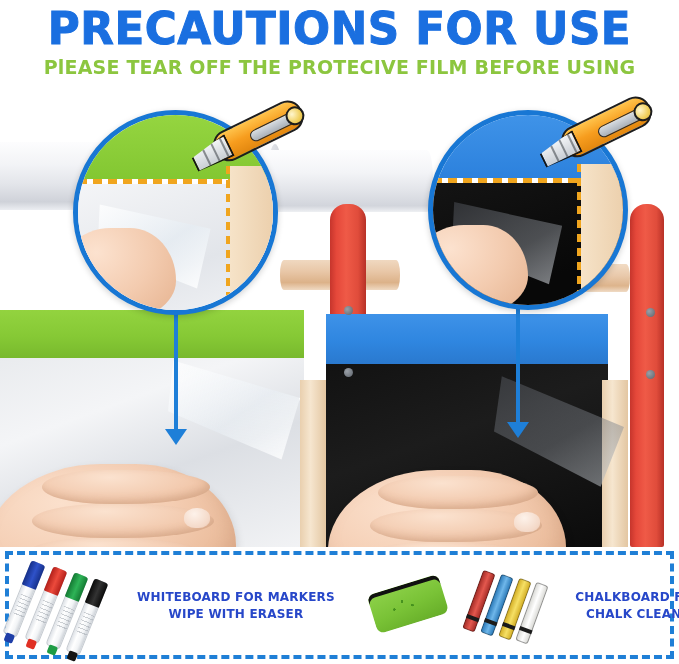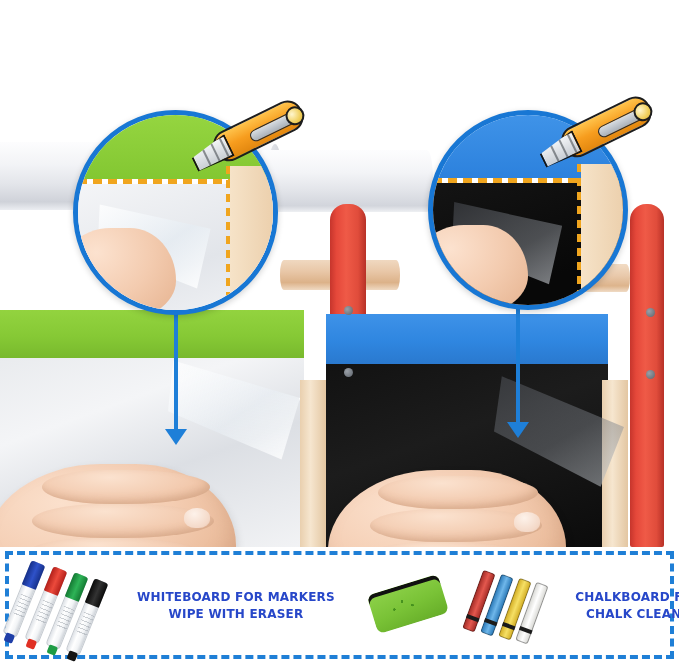--- a/index.html
+++ b/index.html
@@ -264,20 +264,24 @@
   }
   .chalk:after {
     content:""; position:absolute; left:-1px; bottom:10px; width:13px; height:4px; background:#1b1b1b;
   }
 </style>
 </head>
 <body>
 
 <div id="stage">
 
+  <div class="header">
+    <div class="title">PRECAUTIONS FOR USE</div>
+    <div class="subtitle">PlEASE TEAR OFF THE PROTECIVE FILM BEFORE USING</div>
+  </div>
 
   <div class="scene">
 
     <div class="roll-left"></div>
     <div class="roll-mid"></div>
     <div class="dowel-a"></div>
     <div class="dowel-b"></div>
     <div class="post-red-1"></div>
     <div class="post-red-2"></div>
 

